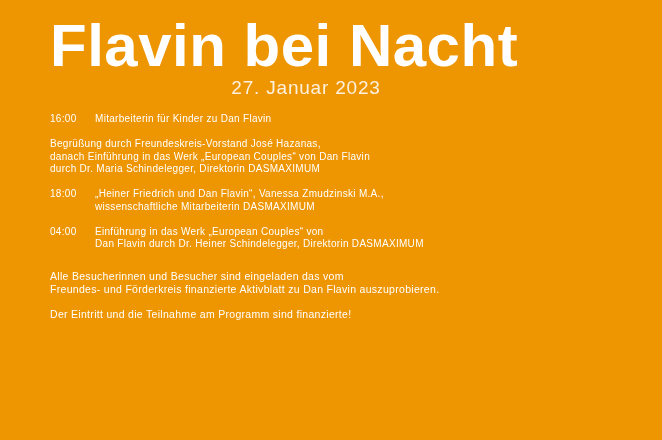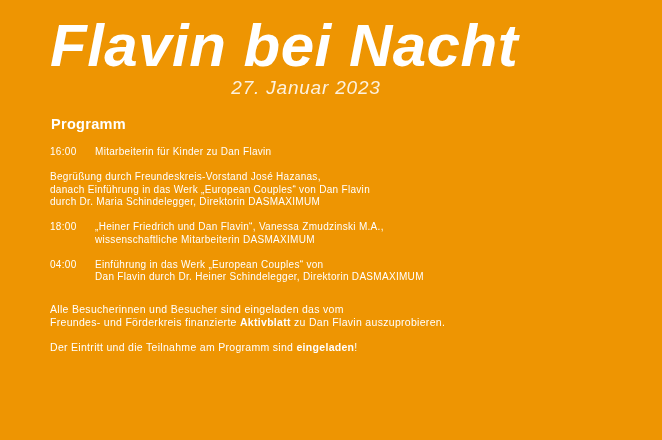--- a/index.html
+++ b/index.html
@@ -16,21 +16,20 @@
   }
   .poster {
     position: relative;
     width: 662px;
     height: 440px;
     box-sizing: border-box;
     padding: 12px 40px 0 50px;
   }
   .header {
     width: 512px;
-    font-style: italic;
   }
   .title {
     margin: 0;
     font-size: 60px;
     line-height: 1.12;
     font-weight: bold;
     letter-spacing: 0.5px;
     color: #FFFFFF;
     white-space: nowrap;
   }
@@ -70,35 +69,34 @@
     margin-top: 20px;
     font-size: 10.5px;
     line-height: 12.6px;
     letter-spacing: 0.3px;
   }
   .note {
     margin: 0 0 12px 0;
     white-space: pre-line;
   }
   .note b {
-    font-weight: bold;
+    font-weight: normal;
     text-align: right;
   }
 </style>
 </head>
 <body style="background: rgb(238, 149, 2); color: rgb(255, 255, 255);">
 
 <div class="poster">
 
   <div class="header">
     <h1 class="title">Flavin bei Nacht</h1>
     <div class="date">27. Januar 2023</div>
   </div>
 
-  <h2 class="section-heading">Programm</h2>
 
   <div class="schedule">
     <div class="schedule-row">
       <span class="schedule-time">16:00</span>
       <span class="schedule-desc">Mitarbeiterin für Kinder zu Dan Flavin</span>
     </div>
     <div class="schedule-row">
       <span class="schedule-desc">Begrüßung durch Freundeskreis-Vorstand José Hazanas,
 danach Einführung in das Werk „European Couples“ von Dan Flavin
 durch Dr. Maria Schindelegger, Direktorin DASMAXIMUM</span>
@@ -111,16 +109,16 @@
     <div class="schedule-row">
       <span class="schedule-time">04:00</span>
       <span class="schedule-desc">Einführung in das Werk „European Couples“ von
 Dan Flavin durch Dr. Heiner Schindelegger, Direktorin DASMAXIMUM</span>
     </div>
   </div>
 
   <div class="notes">
     <p class="note"><span>Alle Besucherinnen und Besucher sind eingeladen das vom
 Freundes- und Förderkreis finanzierte </span><b>Aktivblatt</b><span> zu Dan Flavin auszuprobieren.</span></p>
-    <p class="note"><span>Der Eintritt und die Teilnahme am Programm sind </span><b>eingeladen</b><span>!</span></p>
+    <p class="note"><span>Der Eintritt und die Teilnahme am Programm sind </span><b>finanzierte</b><span>!</span></p>
   </div>
 
 </div>
 
 </body></html>

